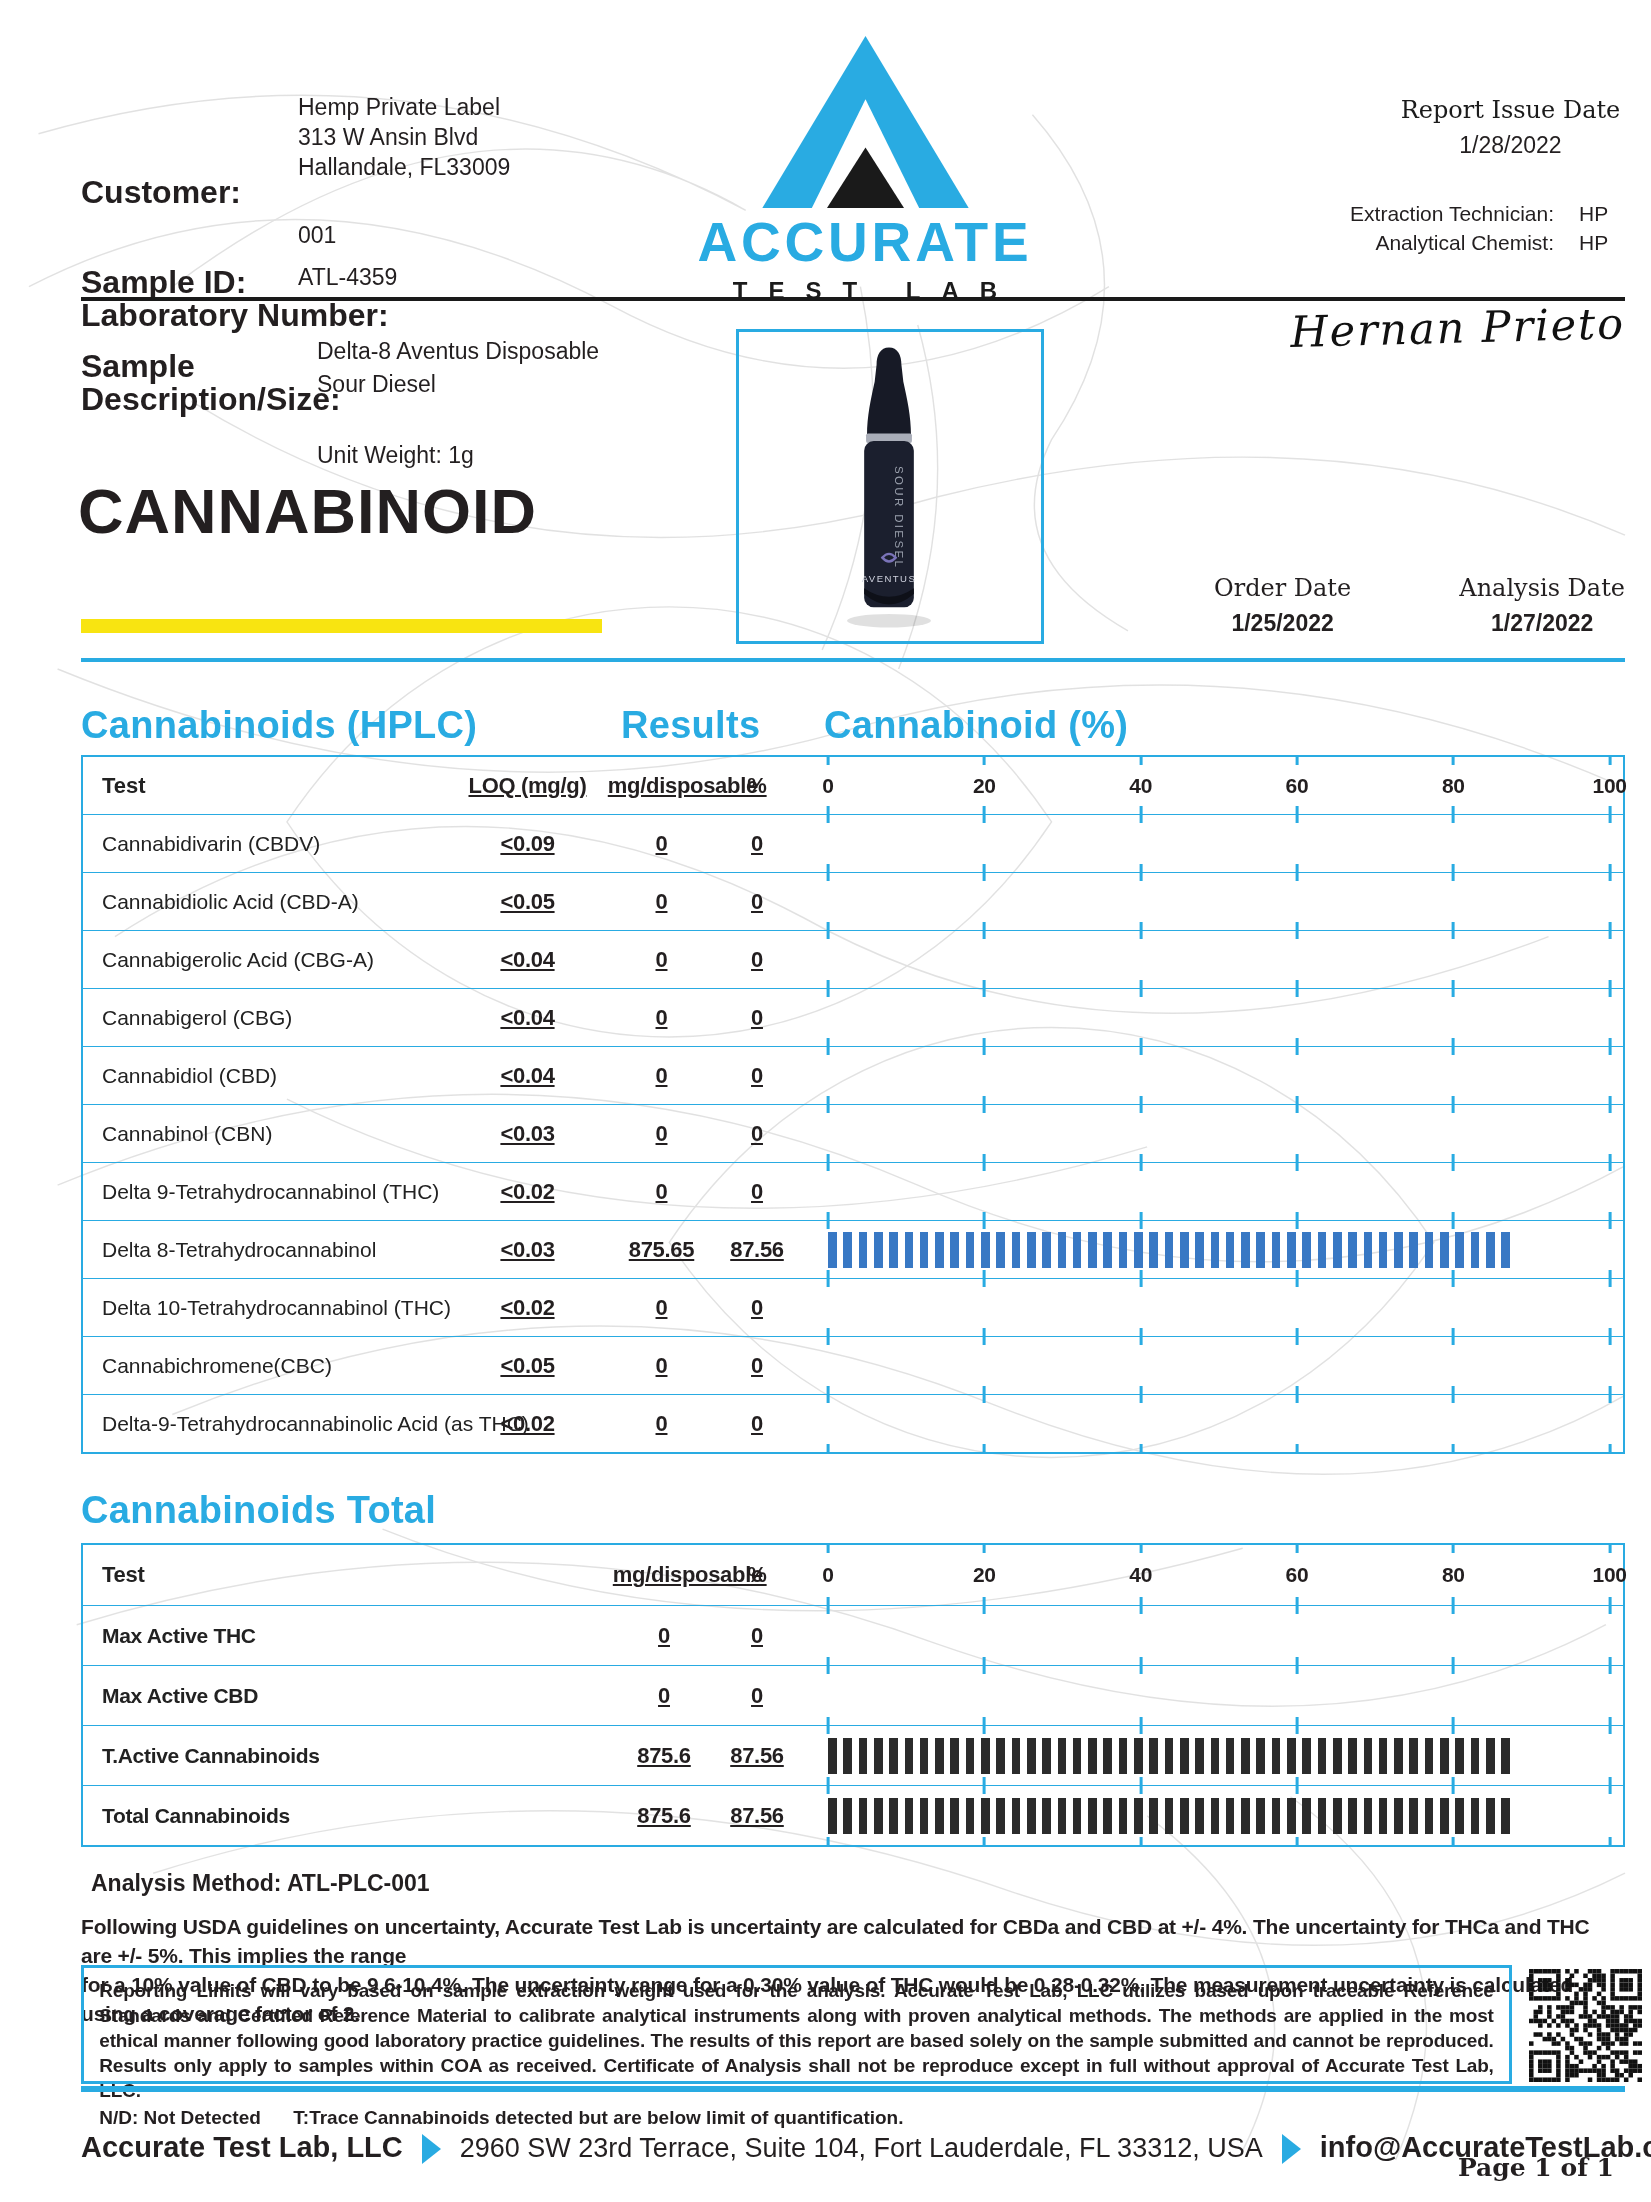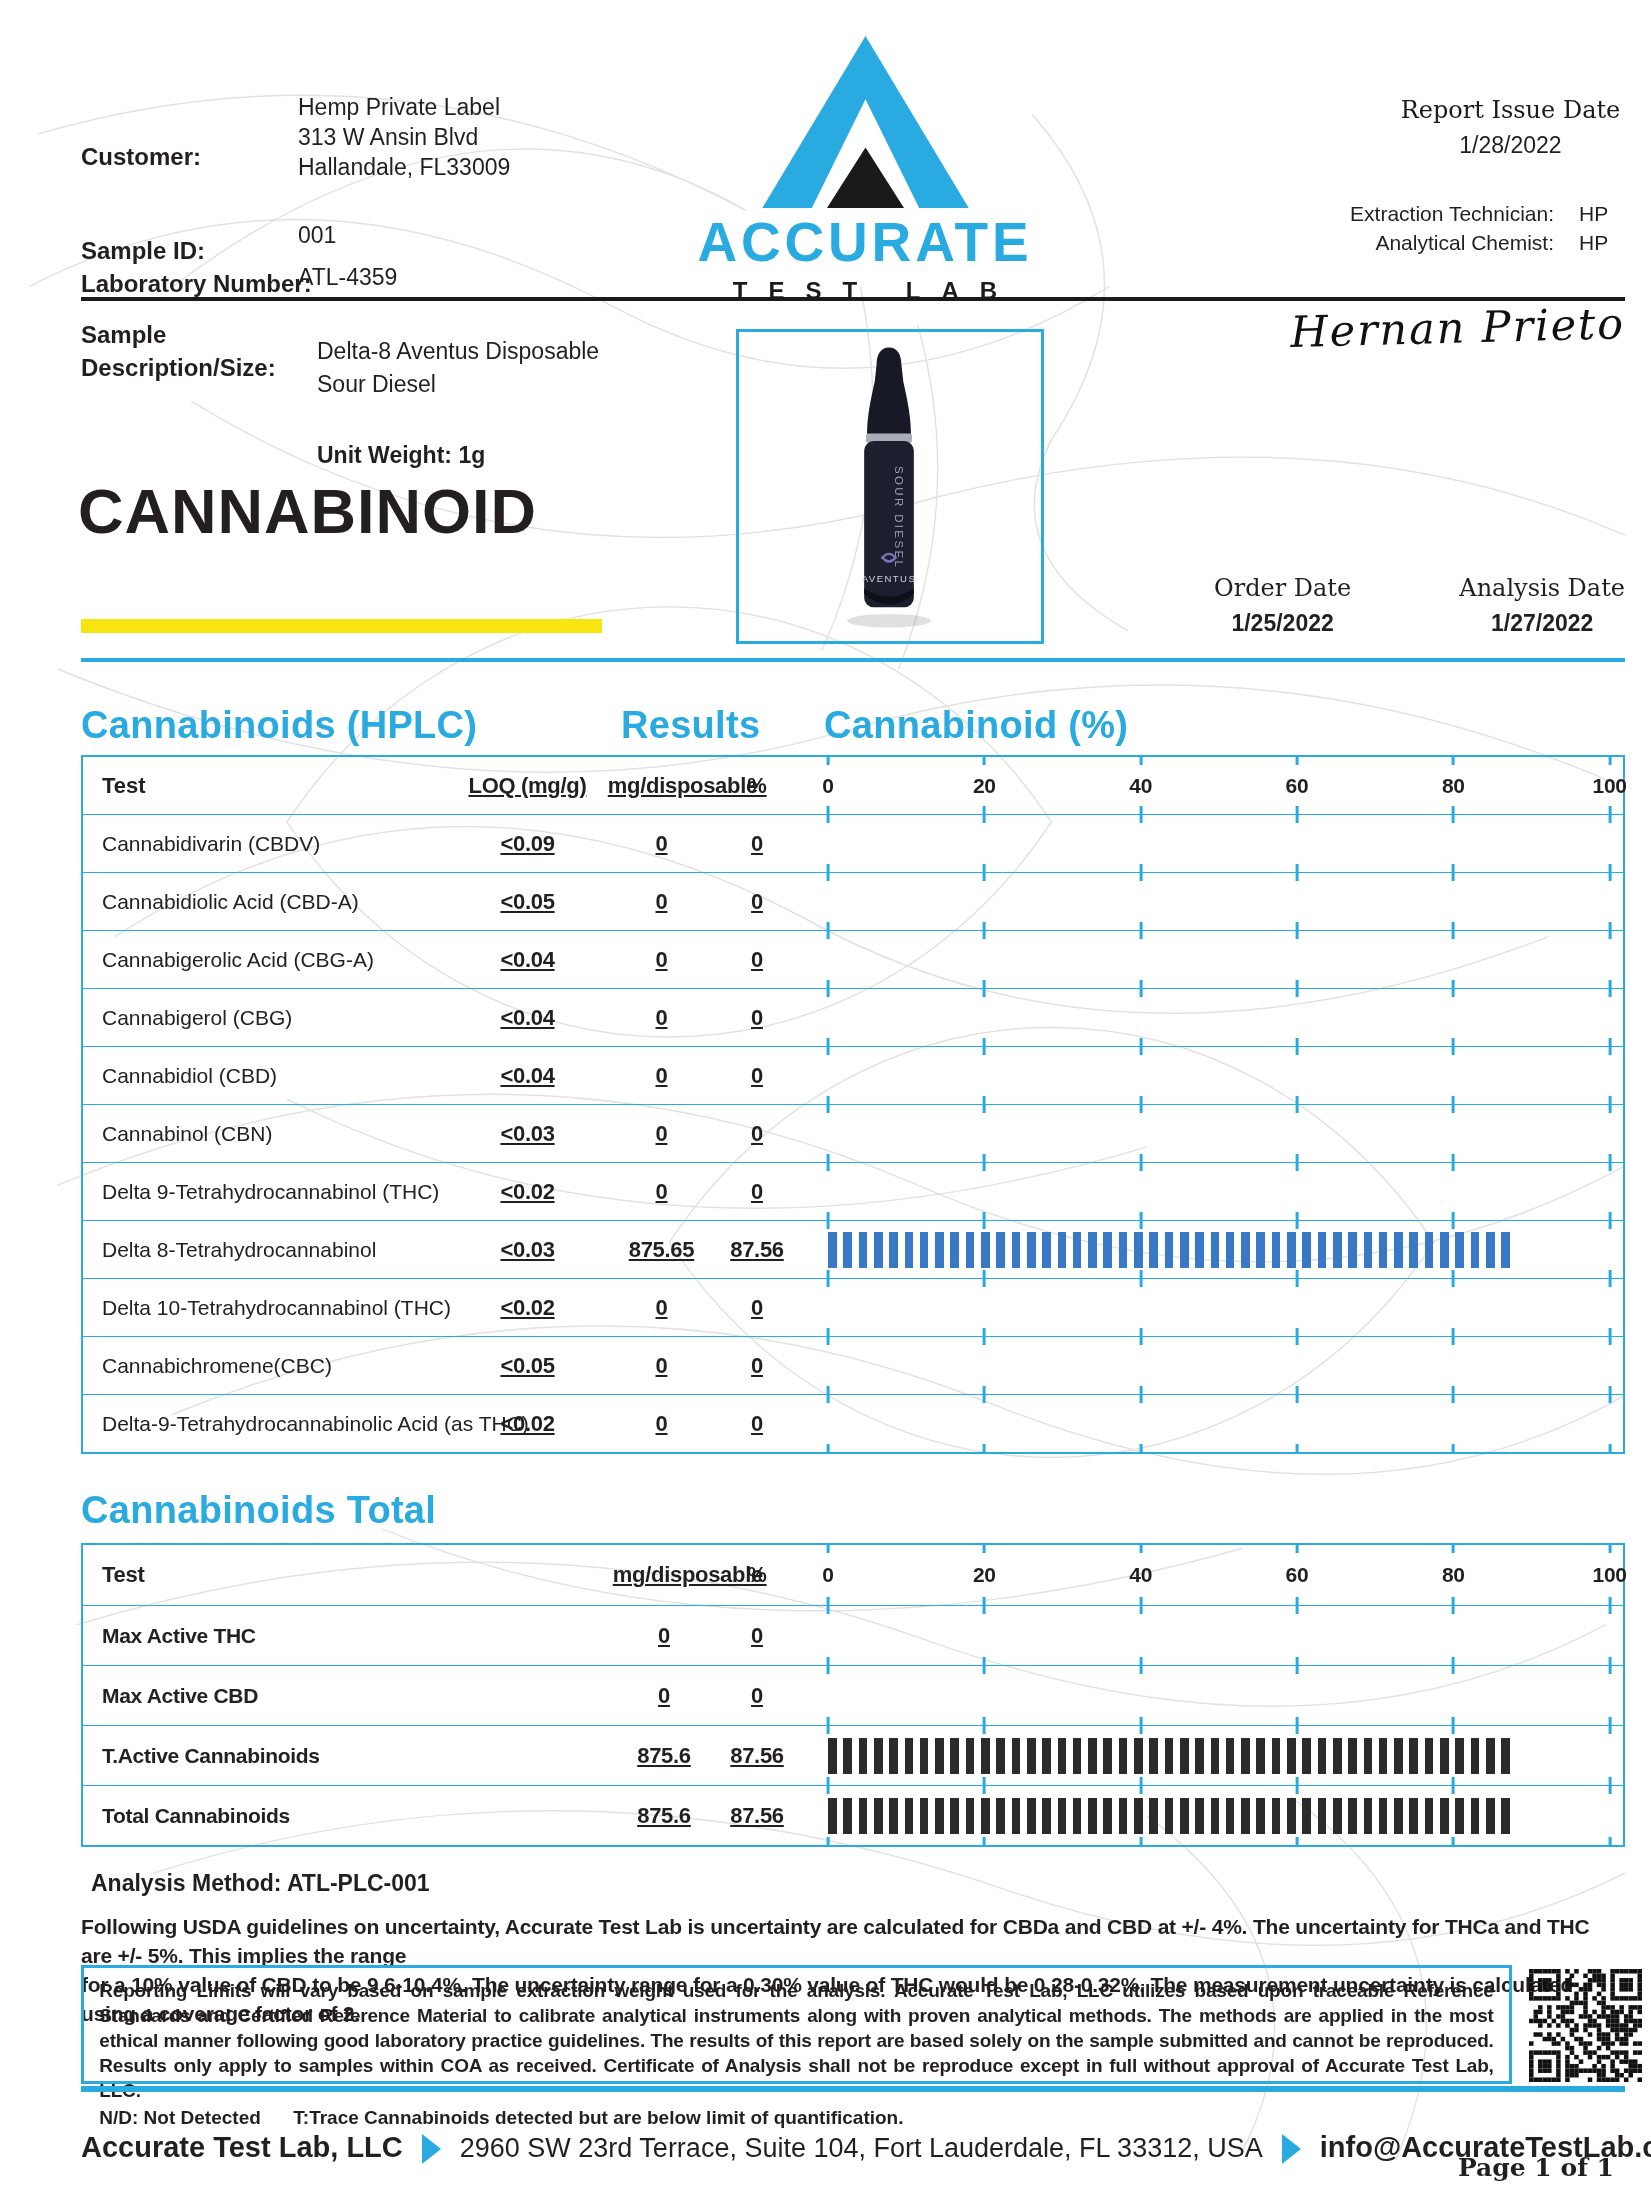--- a/index.html
+++ b/index.html
@@ -9,21 +9,21 @@
     --yellow:#f8e411;
     --ink:#231f20;
   }
   *{box-sizing:border-box;}
   body{margin:0;background:#ffffff;font-family:"Liberation Sans",sans-serif;color:var(--ink);}
   .page{position:relative;width:1652px;height:2202px;background:#fff;overflow:hidden;}
   .bg-decor{position:absolute;inset:0;z-index:0;pointer-events:none;}
   .layer{position:absolute;z-index:1;}
 
   
-  .lbl{font-weight:700;font-size:24px;}
+  .lbl{font-weight:700;font-size:32px;margin-top:31px;}
   .customer-label{left:81px;top:143px;}
   .customer-lines{left:298px;top:92px;font-size:23px;line-height:30px;}
   .sampleid-label{left:81px;top:235px;line-height:32.5px;}
   .sampleid-val{left:298px;top:222px;font-size:23px;}
   .labnum-val{left:298px;top:264px;font-size:23px;}
 
   .logo{left:621px;top:36px;width:488px;text-align:center;}
   .logo .word{font-size:55px;font-weight:700;color:var(--accent);letter-spacing:3.8px;line-height:57px;margin-top:1.9px;}
   .logo .sub{font-size:24px;font-weight:700;color:#1b1b1b;letter-spacing:21px;margin-top:5.7px;text-indent:21px;}
 
@@ -35,21 +35,21 @@
   .issue-date{font-size:23px;margin-top:7.6px;}
   .tech-lines{margin-top:40px;}
   .tech-row{display:flex;justify-content:flex-end;gap:25px;font-size:21px;line-height:29px;}
   .tech-row .tv{width:46px;text-align:left;font-weight:400;}
 
   .rule-black{left:81px;top:297px;width:1544px;height:3.8px;background:#1a1a1a;}
 
   
   .desc-label{left:81px;top:319px;line-height:32.5px;}
   .desc-lines{left:317px;top:335px;font-size:23px;line-height:32.5px;}
-  .unit-weight{left:317px;top:442px;font-size:23px;font-weight:bold;}
+  .unit-weight{left:317px;top:442px;font-size:23px;}
   .product-box{left:736px;top:329px;width:308px;height:315px;border:3.8px solid var(--accent);background:transparent;}
   .signature{left:1185px;top:304px;width:440px;text-align:right;font-family:"DejaVu Serif",serif;font-style:italic;font-size:43px;letter-spacing:1.9px;color:#111;transform:rotate(-1.5deg);}
   .profile-title{left:78px;top:476px;font-size:63px;line-height:71px;font-weight:800;letter-spacing:1px;color:var(--ink);}
   .yellow-bar{left:81px;top:619px;width:521px;height:14.3px;background:var(--yellow);}
   .dates-row{left:1214px;top:574px;width:411px;display:flex;justify-content:space-between;text-align:center;}
   .date-block .dl{font-size:24px;}
   .date-block .dv{font-size:23px;font-weight:700;margin-top:7.6px;}
 
   .rule-blue{left:81px;top:658px;width:1544px;height:3.8px;background:var(--accent);}
 

